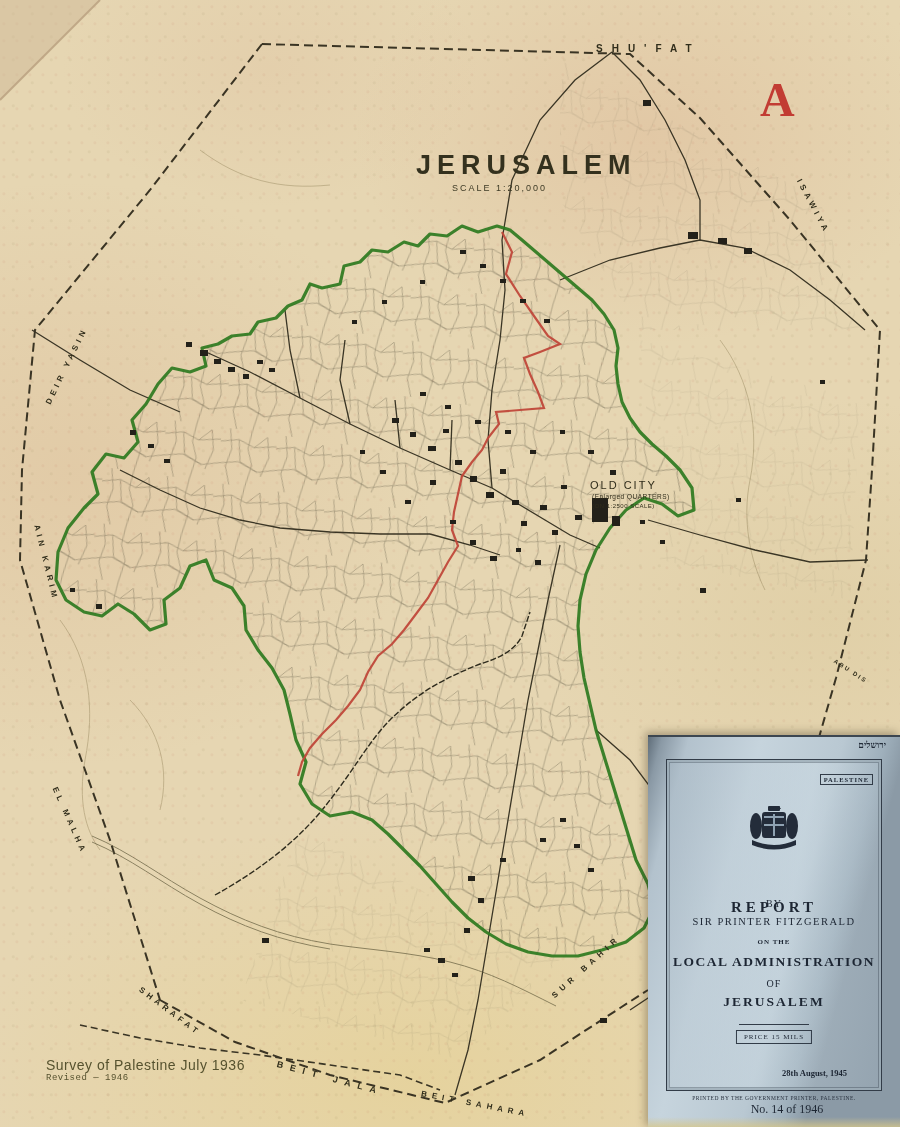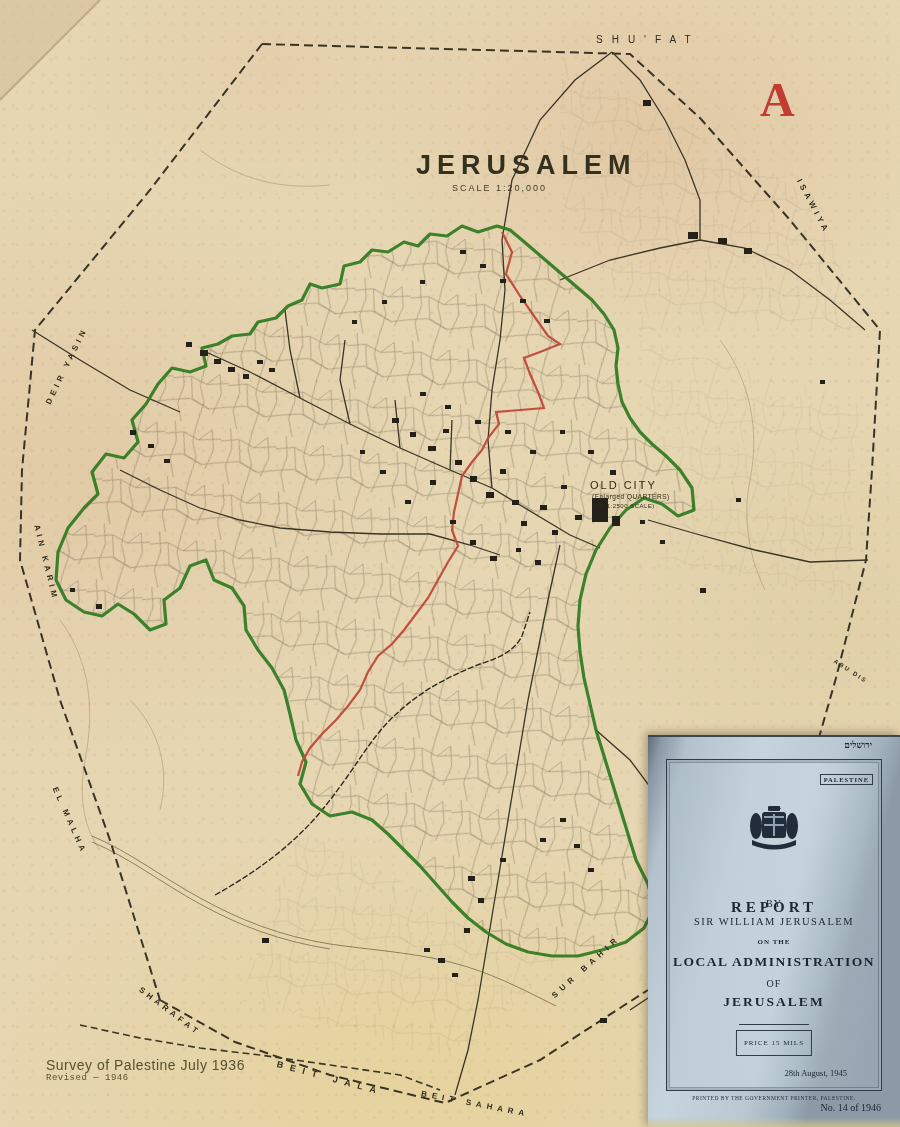--- a/index.html
+++ b/index.html
@@ -18,21 +18,21 @@
       radial-gradient(circle at 30% 40%, rgba(190,110,90,.16) 1px, transparent 2px),
       radial-gradient(circle at 70% 60%, rgba(120,110,60,.13) 1px, transparent 2px);
     background-size:13px 17px,19px 23px;}
   svg.mapart{position:absolute;left:0;top:0;}
   
   .mlabel{position:absolute;color:#302d1b;white-space:nowrap;line-height:1;}
   .map-title{left:416px;top:152px;font-size:27px;font-weight:700;letter-spacing:6px;color:#34311e;}
   .map-scale{left:452px;top:184px;font-size:9px;letter-spacing:2px;color:#3d3a25;}
   .sheet-letter{left:760px;top:76px;font-family:"Liberation Serif",serif;
       font-size:48px;font-weight:700;color:#c23c33;}
-  .lab-shufat{left:596px;top:35px;font-size:10px;font-weight:400;letter-spacing:9px;}
+  .lab-shufat{left:596px;top:44px;font-size:10px;font-weight:700;letter-spacing:9px;}
   .lab-deir-yasin{left:52px;top:398px;font-size:8px;font-weight:700;letter-spacing:4px;
       transform:rotate(-64deg);transform-origin:left bottom;}
   .lab-ain-karim{left:40px;top:524px;font-size:8px;font-weight:700;letter-spacing:4px;
       transform:rotate(76deg);transform-origin:left top;}
   .lab-el-malha{left:58px;top:786px;font-size:8px;font-weight:700;letter-spacing:4px;
       transform:rotate(66deg);transform-origin:left top;}
   .lab-sharafat{left:142px;top:986px;font-size:8px;font-weight:700;letter-spacing:4px;
       transform:rotate(37deg);transform-origin:left top;}
   .lab-beit-jala{left:278px;top:1060px;font-size:9px;font-weight:700;letter-spacing:7px;
       transform:rotate(15deg);transform-origin:left top;}
@@ -49,41 +49,41 @@
   .lab-old-city-s2{left:592px;top:503px;font-size:6px;letter-spacing:.5px;}
   .credit1{left:46px;top:1058px;font-size:14px;color:#56522f;letter-spacing:.5px;}
   .credit2{left:46px;top:1074px;font-size:9px;color:#56522f;letter-spacing:.5px;font-family:Liberation Mono, monospace;}
   
   .inset{position:absolute;left:648px;top:735px;width:252px;height:392px;
       background:linear-gradient(105deg,#5f6d79 0,#8a99a5 14px,#b3c2cd 40px,#c6d4dd 110px,#b9c8d2 190px,#9fb0bc 230px,#8b9aa6 252px);
       border-top:2px solid #3c4650;box-shadow:-3px -3px 8px rgba(60,50,30,.35);
       font-family:"Liberation Serif",serif;color:#1d2633;}
   .inset::after{content:"";position:absolute;left:0;right:0;bottom:0;height:12px;
       background:linear-gradient(180deg,rgba(90,100,110,.0),rgba(216,199,136,.9));}
-  .hebrew-title{position:absolute;top:3px;right:28px;font-size:9px;font-weight:700;color:#222b38;}
+  .hebrew-title{position:absolute;top:3px;right:14px;font-size:9px;font-weight:700;color:#222b38;}
   .cover-frame{position:absolute;left:18px;top:22px;width:214px;height:330px;
       border:1px solid #323c48;box-shadow:inset 0 0 0 2px rgba(180,196,206,.6),inset 0 0 0 3px rgba(50,60,72,.35);
       background:linear-gradient(100deg,rgba(168,184,196,.55),rgba(214,228,236,.35) 55%,rgba(160,176,188,.45));}
   .country-badge{position:absolute;top:14px;right:8px;font-size:6.5px;font-weight:700;
       letter-spacing:1px;border:1px solid #323c48;padding:1px 3px;}
   .crest{position:absolute;left:50%;top:44px;transform:translateX(-50%);}
   .cv{position:absolute;left:0;width:100%;text-align:center;}
   .cv-report{top:108px;font-size:15px;font-weight:700;letter-spacing:4px;margin-top:31px;}
   .cv-by{top:138px;font-size:10px;letter-spacing:1px;}
   .cv-author{top:156px;font-size:10.5px;letter-spacing:1.5px;}
   .cv-onthe{top:178px;font-size:7px;letter-spacing:1px;font-weight:bold;}
   .cv-subject1{top:194px;font-size:13.5px;font-weight:700;letter-spacing:1.5px;}
   .cv-of{top:218px;font-size:10px;letter-spacing:1px;}
   .cv-subject2{top:234px;font-size:13.5px;font-weight:700;letter-spacing:2px;}
   .price-rule{position:absolute;top:264px;left:50%;transform:translateX(-50%);
       width:70px;border-top:1px solid #323c48;}
   .price-box{position:absolute;top:270px;left:50%;transform:translateX(-50%);
-      border:1px solid #323c48;padding:8px 7px;font-size:7px;letter-spacing:1px;white-space:nowrap;}
-  .cv-date{top:308px;font-size:8.5px;text-align:right;padding-right:34px;box-sizing:border-box;}
-  .cv-number{top:342px;font-size:10px;text-align:right;padding-left:26px;box-sizing:border-box;}
+      border:1px solid #323c48;padding:2px 7px;font-size:7px;letter-spacing:1px;white-space:nowrap;}
+  .cv-date{top:308px;font-size:8.5px;text-align:right;padding-right:34px;box-sizing:border-box;font-weight:bold;}
+  .cv-number{top:342px;font-size:12px;text-align:center;padding-left:26px;box-sizing:border-box;}
   .printer-line{position:absolute;top:358px;left:0;width:100%;text-align:center;
       font-size:5.5px;letter-spacing:.5px;color:#2a3340;}
 </style>
 </head>
 <body>
 
 <div id="stage">
   <div class="paper-tone"></div>
   <div class="speckle"></div>
 
@@ -191,21 +191,21 @@
           <ellipse cx="8" cy="22" rx="6" ry="13"></ellipse>
           <ellipse cx="44" cy="22" rx="6" ry="13"></ellipse>
           <path d="M4 36 Q26 46 48 36 L48 41 Q26 50 4 41 Z"></path>
           <rect x="16" y="12" width="20" height="2" fill="#8fa2b2"></rect>
           <rect x="16" y="20" width="20" height="2" fill="#8fa2b2"></rect>
           <rect x="25" y="10" width="2" height="22" fill="#8fa2b2"></rect>
         </g>
       </svg>
       <div class="cv cv-report">REPORT</div>
       <div class="cv cv-by">BY</div>
-      <div class="cv cv-author">SIR WILLIAM JERUSALEM</div>
+      <div class="cv cv-author">SIR PRINTER FITZGERALD</div>
       <div class="cv cv-onthe">ON THE</div>
       <div class="cv cv-subject1">LOCAL ADMINISTRATION</div>
       <div class="cv cv-of">OF</div>
       <div class="cv cv-subject2">JERUSALEM</div>
       <div class="price-rule"></div>
       <div class="price-box">PRICE 15 MILS</div>
       <div class="cv cv-date">28th August, 1945</div>
       <div class="cv cv-number">No. 14 of 1946</div>
     </div>
     <div class="printer-line">PRINTED BY THE GOVERNMENT PRINTER, PALESTINE.</div>

